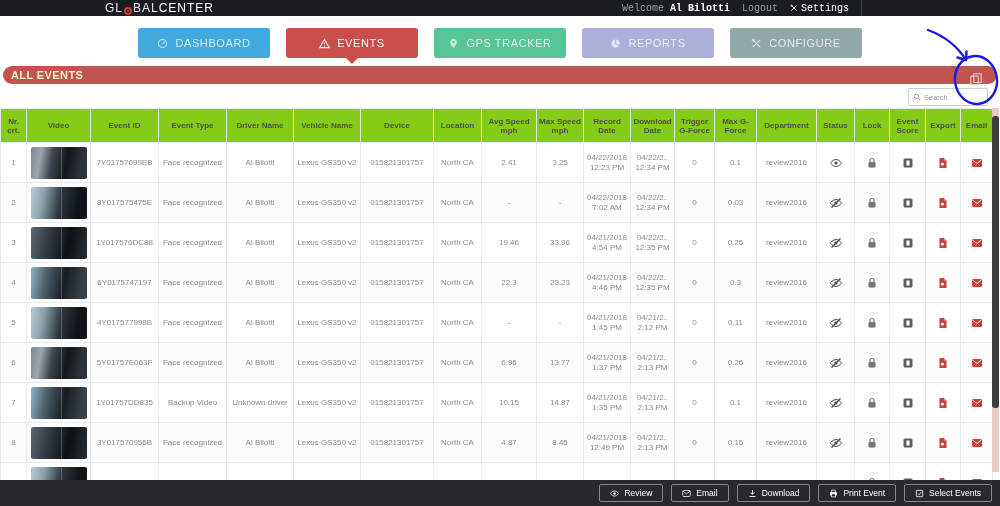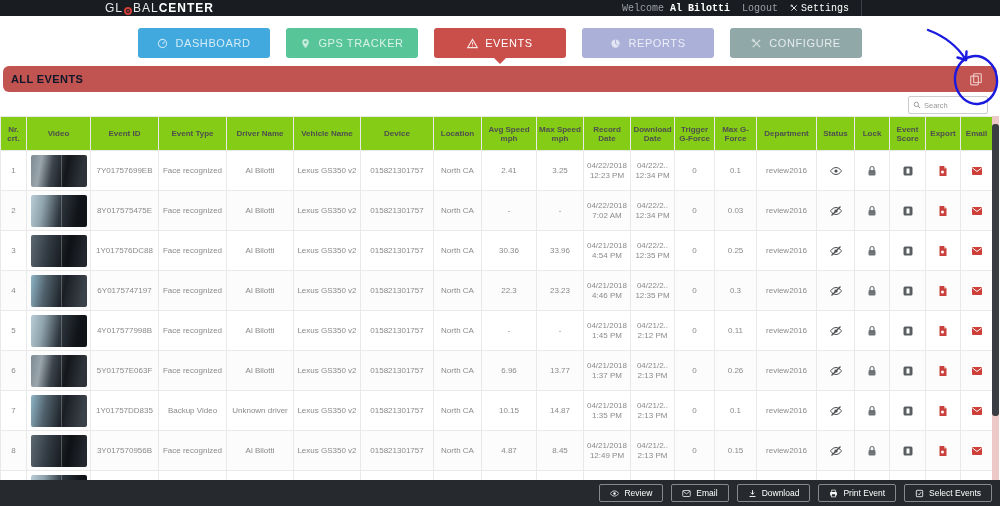--- a/index.html
+++ b/index.html
@@ -2,21 +2,21 @@
 <html><head>
 <meta charset="utf-8">
 <style>
   * { box-sizing: border-box; margin: 0; padding: 0; }
   html,body { width:1000px; height:506px; overflow:hidden; background:#fff;
     font-family:"Liberation Sans", sans-serif; position:relative; }
 
   
   .topbar { height:16px; background:#191c20; display:flex; align-items:center; position:relative; }
   .logo { margin-left:105px; font-size:12px; letter-spacing:1px; color:#e8e8e8; display:flex; align-items:flex-end; }
-  .logo b { color:#fff; font-weight:700; }
+  .logo b { color:#fff; font-weight:400; }
   .logo-o { display:inline-block; width:8px; height:8px; border:2px solid #cf3d38; border-radius:50%; position:relative; margin:0 1px; }
   .logo-o::after { content:""; position:absolute; inset:1px; background:#cf3d38; border-radius:50%; }
   .topbar-right { position:absolute; right:138px; top:0; height:16px; display:flex; align-items:center; gap:12px; font-size:10px;font-family:Liberation Mono, monospace; }
   .welcome { color:#9aa0a6; }
   .welcome b { color:#fff; }
   .logout { color:#9aa0a6; cursor:pointer; }
   .settings { color:#fff; display:flex; align-items:center; gap:3px; padding-right:12px; border-right:1px solid #3a4046; height:16px; }
   .settings svg { width:8px; height:8px; color:#fff; }
 
   
@@ -27,22 +27,22 @@
   .tab svg { width:11px; height:11px; opacity:.85; }
   .tab-dashboard { background:#41a9dd; }
   .tab-events { background:#ca4f4b; color:#fff; }
   .tab-gps { background:#57c598; }
   .tab-reports { background:#aab0d8; }
   .tab-configure { background:#90a8a8; }
   .tab-events::after { content:""; position:absolute; bottom:-6px; left:50%; margin-left:-6px;
     border-left:6px solid transparent; border-right:6px solid transparent; border-top:6px solid #ca4f4b; }
 
   
-  .section-bar { margin:8px 3px 0 3px; height:26px; background:#c15350; border-radius:6px;
-    display:flex; align-items:center; color:#0f172a; position:relative; }
+  .section-bar { margin:8px 3px 0 3px; height:18px; background:#c15350; border-radius:13px;
+    display:flex; align-items:center; color:#fef9c3; position:relative; }
   .section-bar .title { font-size:11px; font-weight:700; letter-spacing:.4px; padding-left:8px; }
   .section-bar .bar-icon { position:absolute; right:14px; top:6px; width:14px; height:14px; color:#eec7c5; cursor:pointer; }
 
   
   .search-row { height:24px; position:relative; }
   .search-box { position:absolute; right:12px; top:4px; width:80px; height:17px; border:1px solid #ccc; border-radius:2px;
     display:flex; align-items:center; padding:8px 4px; background:#fff; }
   .search-box svg { width:8px; height:8px; color:#888; flex:none; }
   .search-box input { border:none; outline:none; width:60px; font-size:7.5px; margin-left:3px; color:#555;
     font-family:"Liberation Sans",sans-serif; }
@@ -188,31 +188,31 @@
   </div>
 </div>
 
 <div class="nav-row">
   <button class="tab tab-dashboard">
     <svg>
         <use href="#i-dash"></use>
       </svg>
     <span>DASHBOARD</span>
   </button>
+  <button class="tab tab-events">
+    <svg>
+        <use href="#i-warn"></use>
+      </svg>
+    <span>EVENTS</span>
+  </button>
   <button class="tab tab-gps">
     <svg>
         <use href="#i-pin"></use>
       </svg>
     <span>GPS TRACKER</span>
-  </button>
-  <button class="tab tab-events">
-    <svg>
-        <use href="#i-warn"></use>
-      </svg>
-    <span>EVENTS</span>
   </button>
   <button class="tab tab-reports">
     <svg>
         <use href="#i-pie"></use>
       </svg>
     <span>REPORTS</span>
   </button>
   <button class="tab tab-configure">
     <svg>
         <use href="#i-tools"></use>
@@ -358,21 +358,21 @@
       <td>3</td>
       <td>
             <div class="thumb tC"></div>
           </td>
       <td>1Y017576DC88</td>
       <td>Face recognized</td>
       <td>Al Bilotti</td>
       <td>Lexus GS350 v2</td>
       <td>015821301757</td>
       <td>North CA</td>
-      <td>30.36</td>
+      <td>19.46</td>
       <td>33.96</td>
       <td class="c-date">04/21/2018 4:54 PM</td>
       <td class="c-date">04/22/2.. 12:35 PM</td>
       <td>0</td>
       <td>0.25</td>
       <td>review2016</td>
       <td class="c-status not-viewed"><svg class="ic ic-eye eye-slash">
               <use href="#i-eye-slash"></use>
             </svg></td>
       <td><svg class="ic ic-lock">

